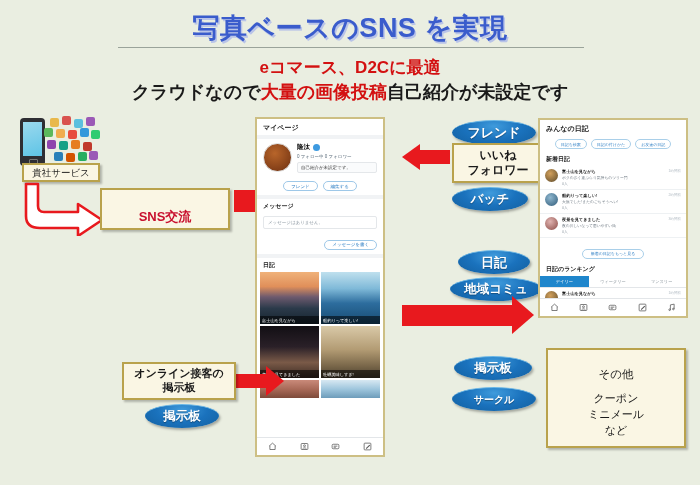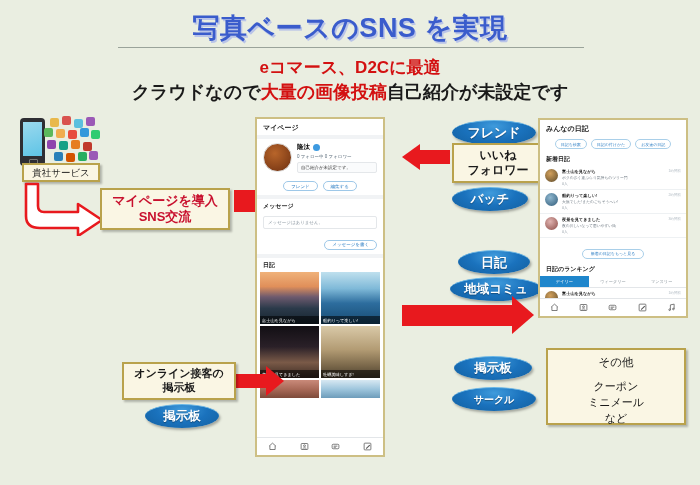--- a/index.html
+++ b/index.html
@@ -28,22 +28,22 @@
     background:#faf6e4;border:2px solid #b9a24c;
     box-shadow:1.5px 1.5px 2px rgba(0,0,0,.25);
     display:flex;align-items:center;justify-content:center;
     text-align:center;color:#1a1a1a;line-height:1.25;
     box-sizing:border-box;
   }
   #service-label{left:22px;top:163px;width:78px;height:19px;font-size:9.5px;}
   #box-mypage{left:100px;top:188px;width:130px;height:42px;font-size:13px;font-weight:bold;color:#c8102e;}
   #box-likes{left:452px;top:143px;width:92px;height:40px;font-size:12px;font-weight:bold;}
   #box-bbs{left:122px;top:362px;width:114px;height:38px;font-size:11px;font-weight:bold;}
-  #box-other{left:546px;top:348px;width:140px;height:77px;
-    display:block;padding-top:4px;font-size:11px;line-height:1.45;}
+  #box-other{left:546px;top:348px;width:140px;height:100px;
+    display:block;padding-top:16px;font-size:11px;line-height:1.45;}
   #box-other .hd{font-size:11.5px;margin-bottom:8px;}
 
   
   .pill{
     border-radius:50%/50%;
     background:radial-gradient(ellipse at 50% 22%,#3f9bdc 0%,#1a72bd 48%,#135f9f 100%);
     color:#fff;font-weight:bold;text-align:center;
     display:flex;align-items:center;justify-content:center;
     box-shadow:1.5px 2px 2.5px rgba(0,0,0,.3);
     text-shadow:0 1px 1px rgba(0,0,0,.35);
@@ -177,21 +177,21 @@
 </div>
 <div class="abs cream" id="service-label">貴社サービス</div>
 
 <div class="abs" id="hook">
   <svg width="86" height="54" viewBox="0 0 86 54">
     <path d="M4,2 L4,34 Q4,46 18,46 L56,46 L56,54 L80,38 L56,22 L56,30 L22,30 Q16,30 16,24 L16,2 Z" fill="#ffffff" stroke="#e8191e" stroke-width="2.6" stroke-linejoin="round"></path>
   </svg>
 </div>
 
 <div class="abs cream" id="box-mypage">
-  <div><span>マイページを導入</span><br><span>SNS交流</span></div>
+  <div><br><span>SNS交流</span></div>
 </div>
 
 <div class="abs arrowR" id="arrow-mid"></div>
 
 <div class="abs mock" id="mock-left">
   <div class="mk-title">マイページ</div>
   <div class="mk-gray"></div>
   <div class="prof">
     <div class="avatar"></div>
     <div class="prof-r">

